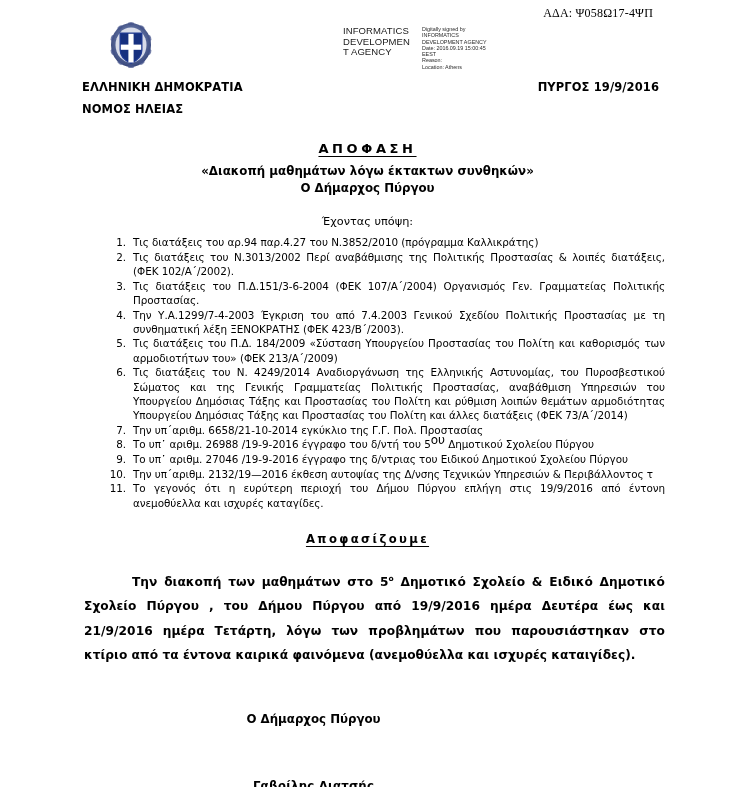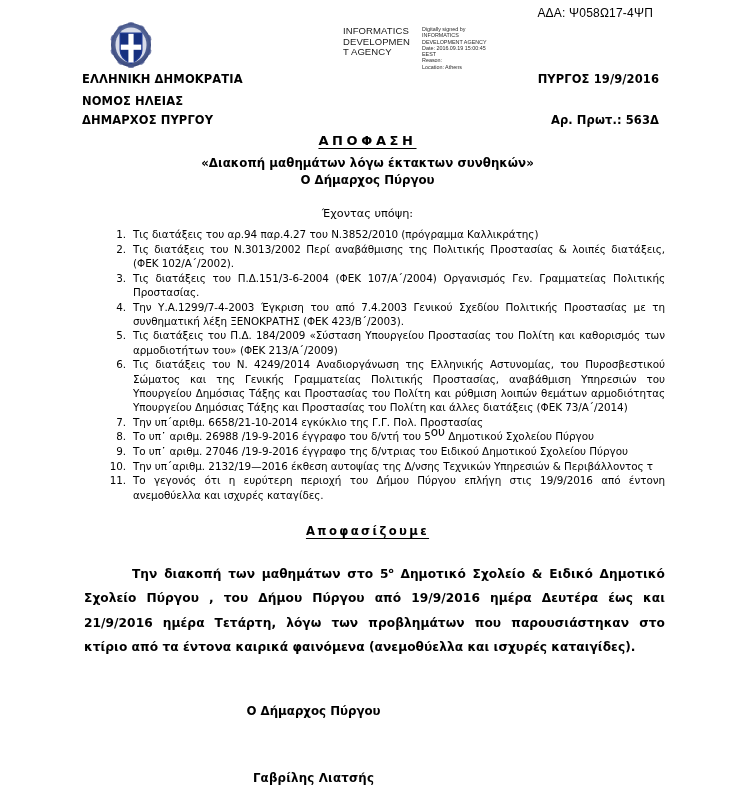--- a/index.html
+++ b/index.html
@@ -62,31 +62,31 @@
     line-height: 6.3px;
     color: #2a2a2a;
     width: 86px;
   }
   .sig-detail div { white-space: nowrap; }
 
   .ada {
     position: absolute;
     right: 82px;
     top: 6px;
-    font-family: Liberation Sans, sans-serif;
+    font-family: Liberation Serif, serif;
     font-size: 12px;
     letter-spacing: 0.2px;
     color: #000;
     white-space: nowrap;
   }
 
   
   .letterhead {
     position: relative;
-    margin: 0 74px 0 82px;
+    margin: 8px 74px 0 82px;
     height: 62px;
   }
   .lh-row {
     position: absolute;
     width: 100%;
     display: flex;
     justify-content: space-between;
     align-items: baseline;
     font-weight: bold;
     font-size: 11.5px;
@@ -259,24 +259,20 @@
 
   <div class="letterhead">
     <div class="lh-row r1">
       <span class="lh-left">ΕΛΛΗΝΙΚΗ ΔΗΜΟΚΡΑΤΙΑ</span>
       <span class="lh-right">ΠΥΡΓΟΣ 19/9/2016</span>
     </div>
     <div class="lh-row r2">
       <span class="lh-left">ΝΟΜΟΣ ΗΛΕΙΑΣ</span>
       <span class="lh-right"></span>
     </div>
-    <div class="lh-row r3">
-      <span class="lh-left">ΔΗΜΑΡΧΟΣ ΠΥΡΓΟΥ</span>
-      <span class="lh-right">Αρ. Πρωτ.: 563Δ</span>
-    </div>
   </div>
 
   <div class="title-block">
     <div>
       <span class="doc-title">ΑΠΟΦΑΣΗ</span>
     </div>
     <div class="doc-subtitle">«Διακοπή μαθημάτων λόγω έκτακτων συνθηκών»</div>
     <div class="doc-issuer">Ο Δήμαρχος Πύργου</div>
     <div class="preamble">Έχοντας υπόψη:</div>
   </div>

